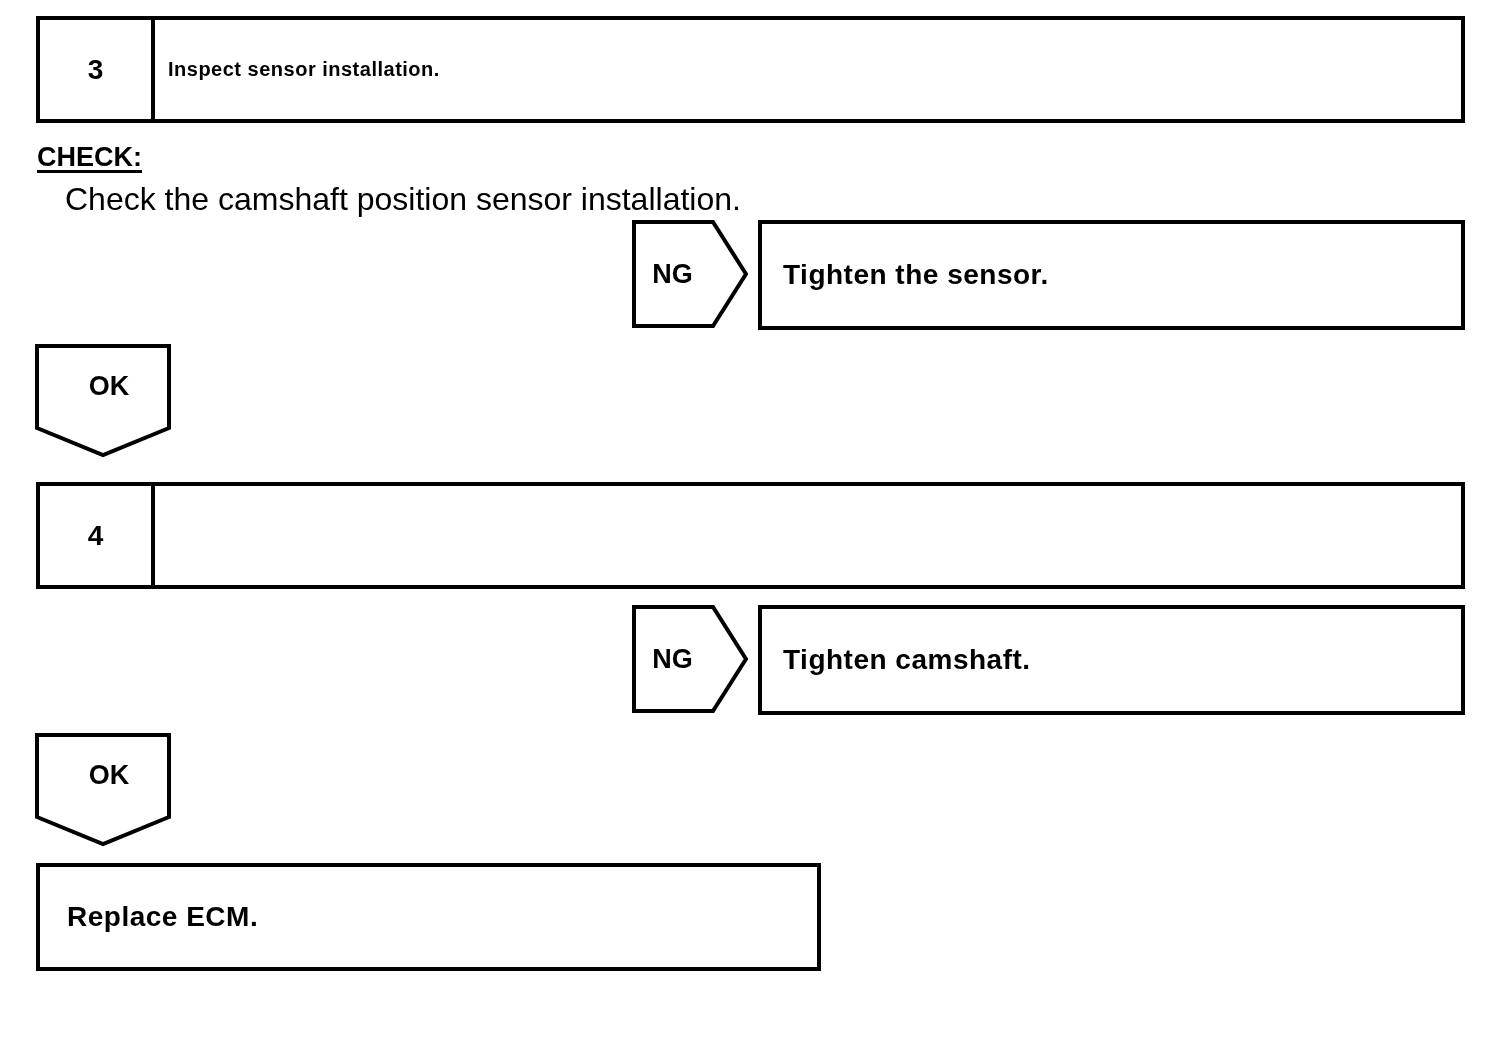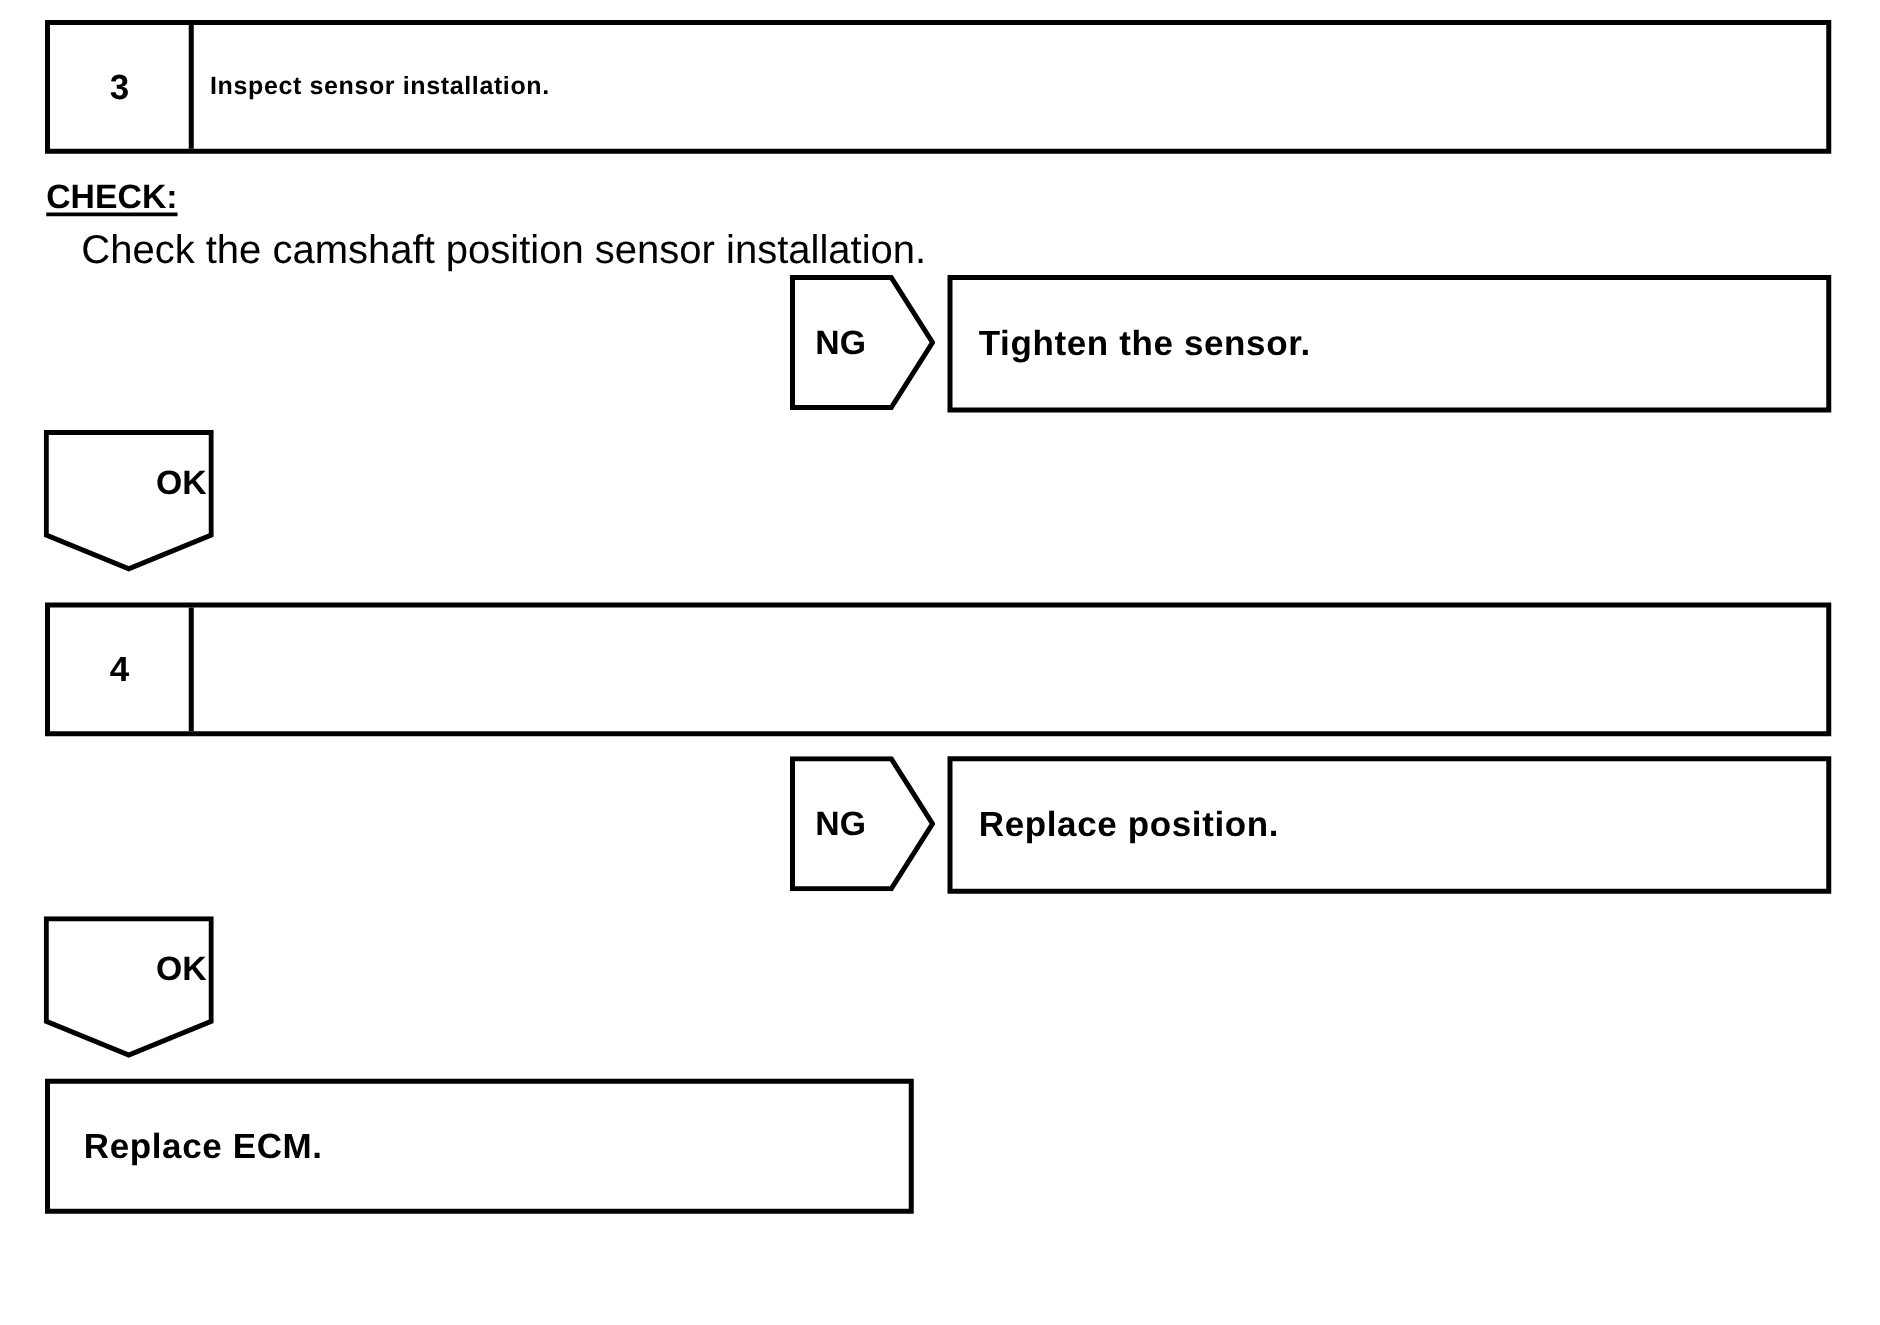--- a/index.html
+++ b/index.html
@@ -64,21 +64,21 @@
   .shape svg { display: block; }
   .shape .lbl {
     position: absolute;
     display: flex;
     align-items: center;
     justify-content: center;
     font-weight: bold;
     font-size: 27px;
   }
   .ng-lbl { left: 0; top: 0; width: 81px; height: 108px; }
-  .ok-lbl { left: 0; top: 0; width: 148px; height: 84px; margin-left: 36px; }
+  .ok-lbl { left: 0; top: 0; width: 148px; height: 84px; }
   .result-box {
     display: flex;
     align-items: center;
     padding-left: 21px;
     font-weight: bold;
     font-size: 28px;
     letter-spacing: 0.5px;
   }
   .final-box {
     display: flex;
@@ -123,27 +123,27 @@
     <div class="step-num">4</div>
   </div>
 
   <div class="shape" style="left:632px; top:605px; width:116px; height:108px;">
     <svg width="116" height="108" viewBox="0 0 116 108">
       <polygon points="2,2 81,2 114,54 81,106 2,106" fill="#ffffff" stroke="#000000" stroke-width="4"></polygon>
     </svg>
     <div class="lbl ng-lbl">NG</div>
   </div>
   <div class="box result-box" style="left:758px; top:605px; width:707px; height:110px;">
-    <span>Replace position.</span>
+    <span>Tighten camshaft.</span>
   </div>
 
   <div class="shape" style="left:35px; top:733px; width:136px; height:114px;">
     <svg width="136" height="114" viewBox="0 0 136 114">
       <polygon points="2,2 134,2 134,84 68,111 2,84" fill="#ffffff" stroke="#000000" stroke-width="4"></polygon>
     </svg>
     <div class="lbl ok-lbl">OK</div>
   </div>
 
-  <div class="box final-box" style="left:36px; top:863px; width:695px; height:108px;">
+  <div class="box final-box" style="left:36px; top:863px; width:785px; height:108px;">
     <span>Replace ECM.</span>
   </div>
 
 </div>
 
 </body></html>

